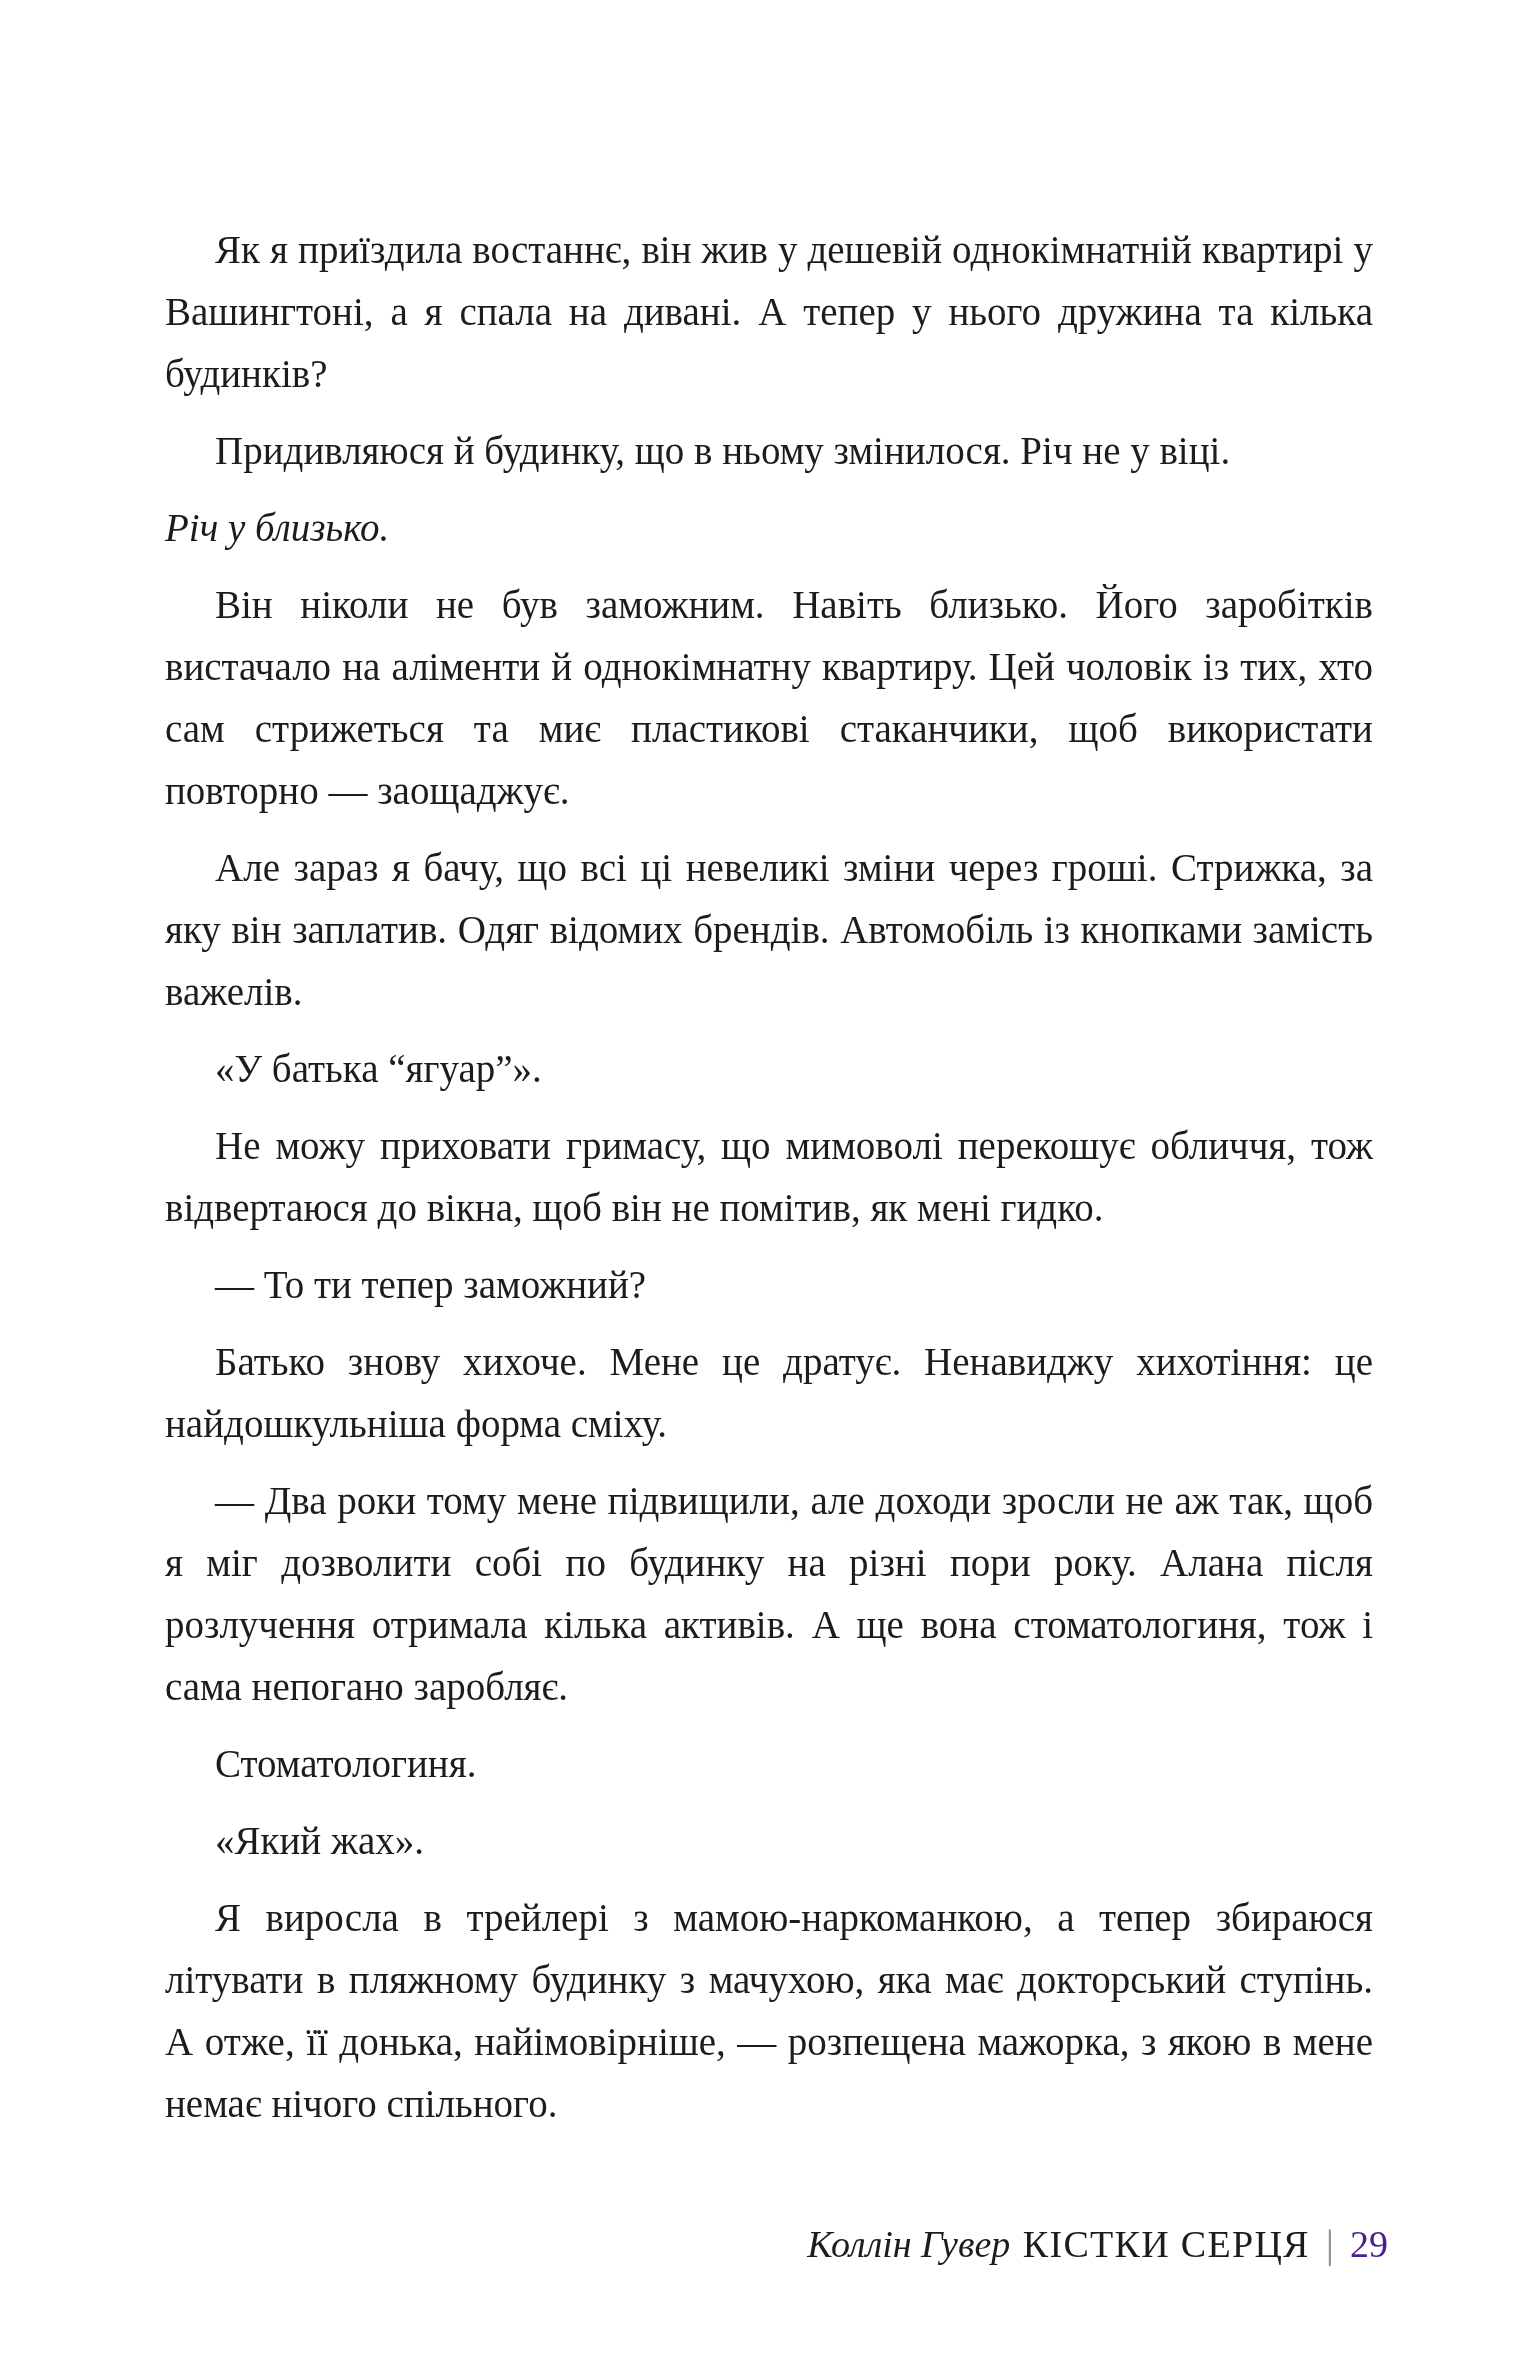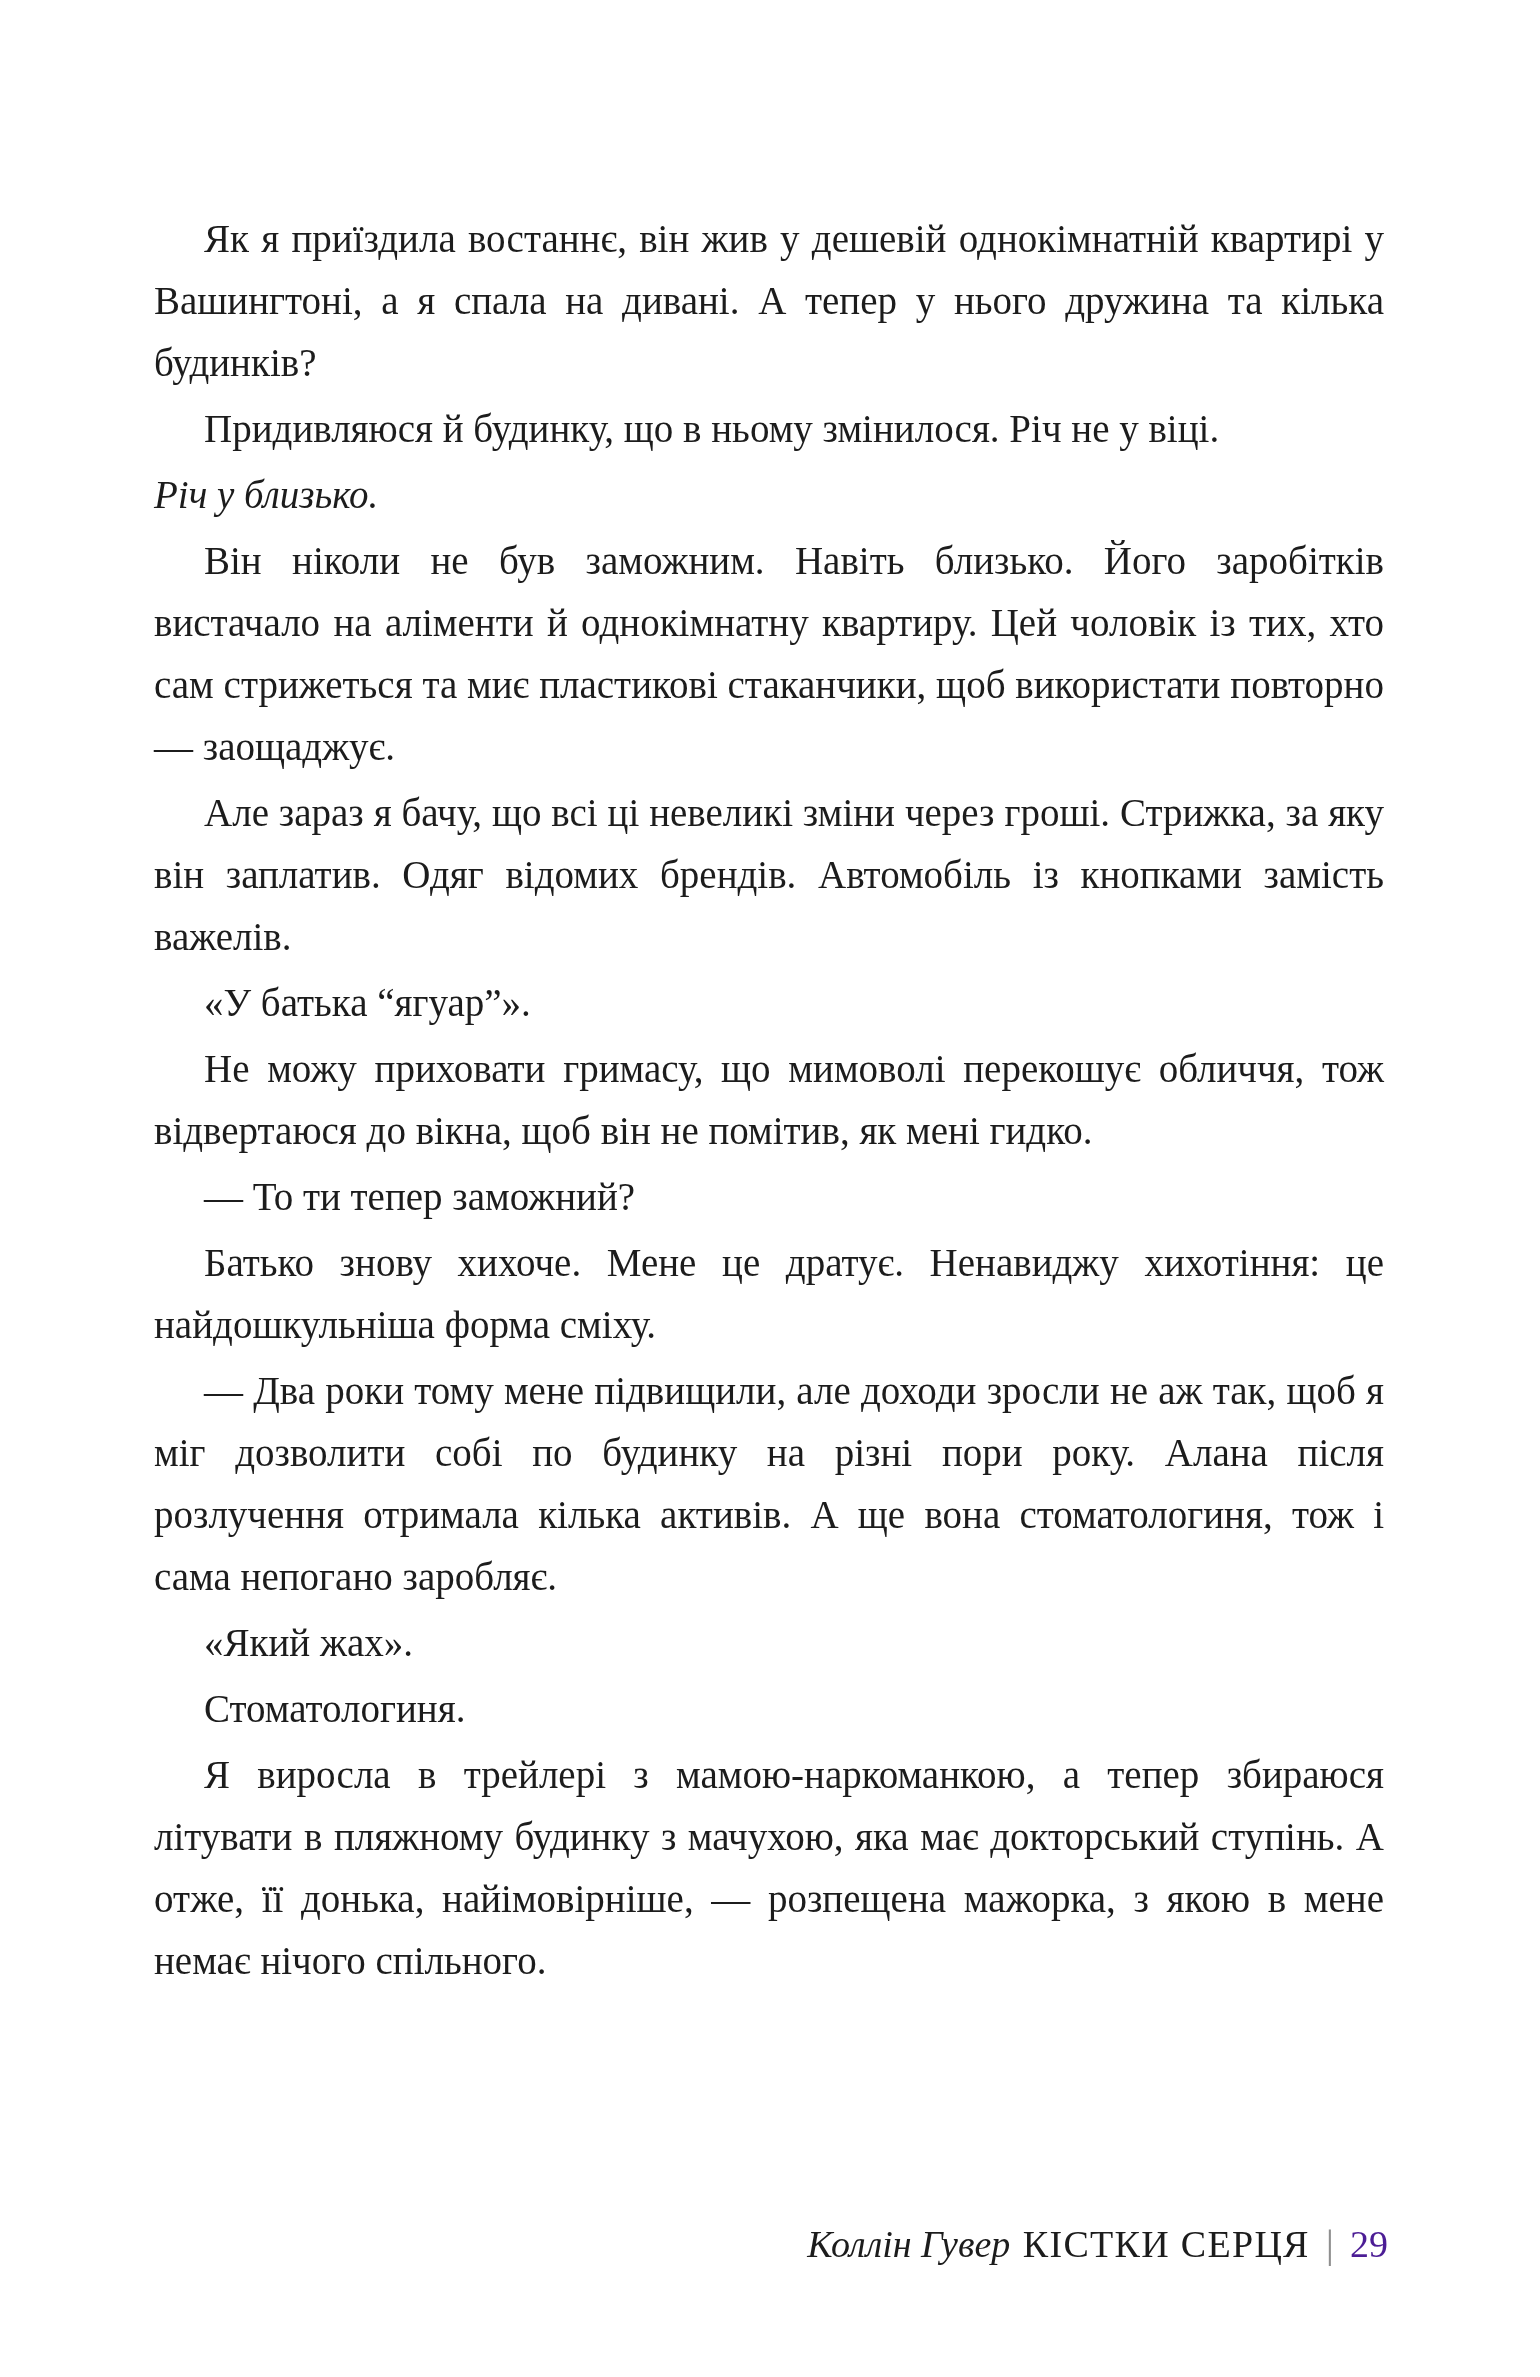--- a/index.html
+++ b/index.html
@@ -20,21 +20,21 @@
     left: 150px;
     top: 204px;
     width: 1238px;
     font-size: 39px;
     line-height: 62px;
     text-align: justify;
     hyphens: auto;
     -webkit-hyphens: auto;
   }
   .para {
-    margin: 4px;
+    margin: 15px;
     padding: 0;
   }
   .para.indent {
     text-indent: 50px;
   }
   .para.italic {
     font-style: italic;
   }
   .footer {
     position: absolute;
@@ -69,21 +69,21 @@
   <p class="para indent">Як я приїздила востаннє, він жив у дешевій однокімнатній квартирі у Вашингтоні, а я спала на дивані. А тепер у нього дружина та кілька будинків?</p>
   <p class="para indent">Придивляюся й будинку, що в ньому змінилося. Річ не у віці.</p>
   <p class="para italic">Річ у близько.</p>
   <p class="para indent">Він ніколи не був заможним. Навіть близько. Його заробітків вистачало на аліменти й однокімнатну квартиру. Цей чоловік із тих, хто сам стрижеться та миє пластикові стаканчики, щоб використати повторно — заощаджує.</p>
   <p class="para indent">Але зараз я бачу, що всі ці невеликі зміни через гроші. Стрижка, за яку він заплатив. Одяг відомих брендів. Автомобіль із кнопками замість важелів.</p>
   <p class="para indent">«У батька “ягуар”».</p>
   <p class="para indent">Не можу приховати гримасу, що мимоволі перекошує обличчя, тож відвертаюся до вікна, щоб він не помітив, як мені гидко.</p>
   <p class="para indent">— То ти тепер заможний?</p>
   <p class="para indent">Батько знову хихоче. Мене це дратує. Ненавиджу хихотіння: це найдошкульніша форма сміху.</p>
   <p class="para indent">— Два роки тому мене підвищили, але доходи зросли не аж так, щоб я міг дозволити собі по будинку на різні пори року. Алана після розлучення отримала кілька активів. А ще вона стоматологиня, тож і сама непогано заробляє.</p>
+  <p class="para indent">Стоматологиня.</p>
   <p class="para indent">«Який жах».</p>
-  <p class="para indent">Стоматологиня.</p>
   <p class="para indent">Я виросла в трейлері з мамою-наркоманкою, а тепер збираюся літувати в пляжному будинку з мачухою, яка має докторський ступінь. А отже, її донька, найімовірніше, — розпещена мажорка, з якою в мене немає нічого спільного.</p>
 </div>
 
 <div class="footer">
   <span class="footer-author">Коллін Гувер</span><span class="footer-title">КІСТКИ СЕРЦЯ</span><span class="footer-sep">|</span><span class="page-num">29</span>
 </div>
 
 
 </body></html>

